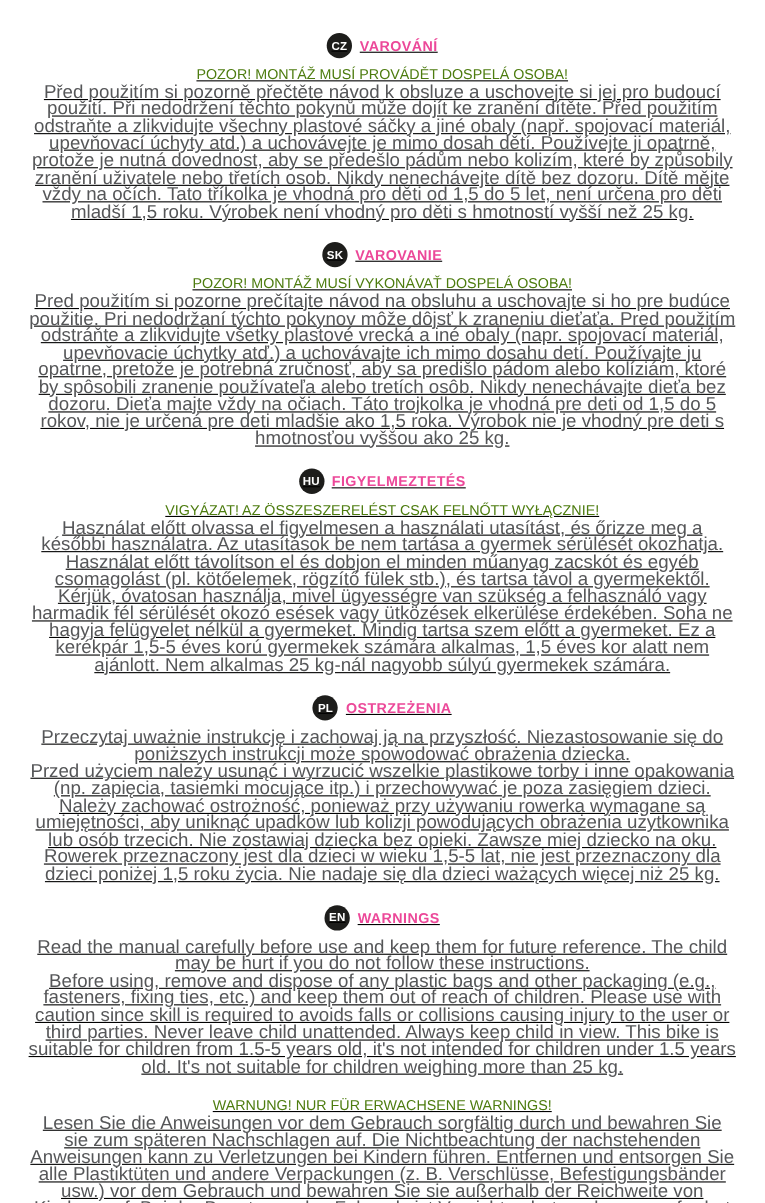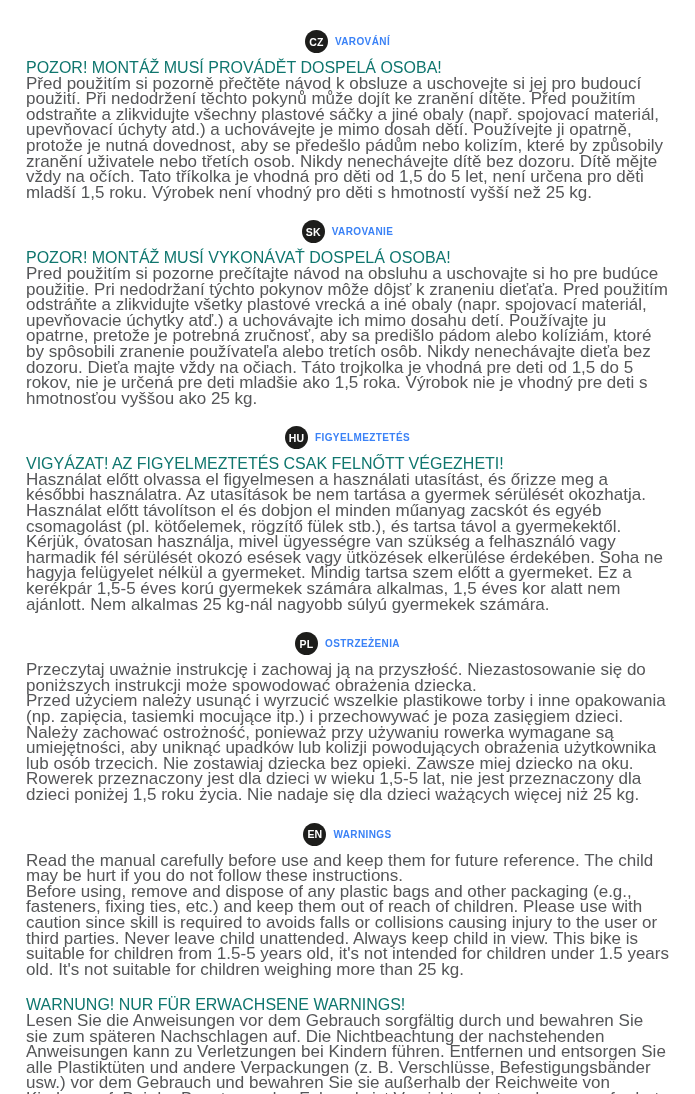--- a/index.html
+++ b/index.html
@@ -8,21 +8,22 @@
     background: #ffffff;
     font-family: "Liberation Sans", "DejaVu Sans", sans-serif;
   }
   body {
     min-height: 1094px;
     padding: 30px 26px 20px 26px;
     overflow: hidden;
   }
   .warning-section {
     margin-bottom: 20px;
-    text-align: left;
+    text-align: center;
+    text-decoration: underline;
   }
   .section-header {
     display: flex;
     align-items: center;
     justify-content: center;
     gap: 7px;
     margin-bottom: 7px;
   }
   .lang-badge {
     display: inline-flex;
@@ -32,30 +33,30 @@
     height: 23px;
     border-radius: 50%;
     background: #1d1d1b;
     color: #ffffff;
     font-size: 10.5px;
     font-weight: bold;
     letter-spacing: 0.2px;
     flex: 0 0 auto;
   }
   .section-heading {
-    font-size: 10px;
+    font-size: 13px;
     font-weight: bold;
-    color: #3b82f6;
+    color: #ec4899;
     letter-spacing: 0.4px;
     text-transform: uppercase;
   }
   .section-title {
-    font-size: 16px;
+    font-size: 13px;
     line-height: 15.6px;
-    color: #0f766e;
+    color: #4d7c0f;
   }
   .section-body {
     font-size: 17px;
     line-height: 15.6px;
     color: #555658;
   }
 </style>
 </head>
 <body>
 
@@ -75,21 +76,21 @@
   </div>
   <p class="section-title">POZOR! MONTÁŽ MUSÍ VYKONÁVAŤ DOSPELÁ OSOBA!</p>
   <p class="section-body">Pred použitím si pozorne prečítajte návod na obsluhu a uschovajte si ho pre budúce použitie. Pri nedodržaní týchto pokynov môže dôjsť k zraneniu dieťaťa.  Pred použitím odstráňte a zlikvidujte všetky plastové vrecká a iné obaly (napr. spojovací materiál, upevňovacie úchytky atď.) a uchovávajte ich mimo dosahu detí. Používajte ju opatrne, pretože je potrebná zručnosť, aby sa predišlo pádom alebo kolíziám, ktoré by spôsobili zranenie používateľa alebo tretích osôb. Nikdy nenechávajte dieťa bez dozoru. Dieťa majte vždy na očiach. Táto trojkolka je vhodná pre deti od 1,5 do 5 rokov, nie je určená pre deti mladšie ako 1,5 roka. Výrobok nie je vhodný pre deti s hmotnosťou vyššou ako 25 kg.</p>
 </section>
 
 <section class="warning-section">
   <div class="section-header">
     <span class="lang-badge">HU</span>
     <span class="section-heading">FIGYELMEZTETÉS</span>
   </div>
-  <p class="section-title">VIGYÁZAT! AZ FIGYELMEZTETÉS CSAK FELNŐTT VÉGEZHETI!</p>
+  <p class="section-title">VIGYÁZAT! AZ ÖSSZESZERELÉST CSAK FELNŐTT WYŁĄCZNIE!</p>
   <p class="section-body">Használat előtt olvassa el figyelmesen a használati utasítást, és őrizze meg a későbbi használatra. Az utasítások be nem tartása a gyermek sérülését okozhatja.  Használat előtt távolítson el és dobjon el minden műanyag zacskót és egyéb csomagolást (pl. kötőelemek, rögzítő fülek stb.), és tartsa távol a gyermekektől. Kérjük, óvatosan használja, mivel ügyességre van szükség a felhasználó vagy harmadik fél sérülését okozó esések vagy ütközések elkerülése érdekében. Soha ne hagyja felügyelet nélkül a gyermeket. Mindig tartsa szem előtt a gyermeket. Ez a kerékpár 1,5-5 éves korú gyermekek számára alkalmas, 1,5 éves kor alatt nem ajánlott. Nem alkalmas 25 kg-nál nagyobb súlyú gyermekek számára.</p>
 </section>
 
 <section class="warning-section">
   <div class="section-header">
     <span class="lang-badge">PL</span>
     <span class="section-heading">OSTRZEŻENIA</span>
   </div>
   <p class="section-body">Przeczytaj uważnie instrukcję i zachowaj ją na przyszłość. Niezastosowanie się do poniższych instrukcji może spowodować obrażenia dziecka.</p>
   <p class="section-body">Przed użyciem należy usunąć i wyrzucić wszelkie plastikowe torby i inne opakowania (np. zapięcia, tasiemki mocujące itp.) i przechowywać je poza zasięgiem dzieci. Należy zachować ostrożność, ponieważ przy używaniu rowerka wymagane są umiejętności, aby uniknąć upadków lub kolizji powodujących obrażenia użytkownika lub osób trzecich. Nie zostawiaj dziecka bez opieki. Zawsze miej dziecko na oku. Rowerek przeznaczony jest dla dzieci w wieku 1,5-5 lat, nie jest przeznaczony dla dzieci poniżej 1,5 roku życia. Nie nadaje się dla dzieci ważących więcej niż 25 kg.</p>

